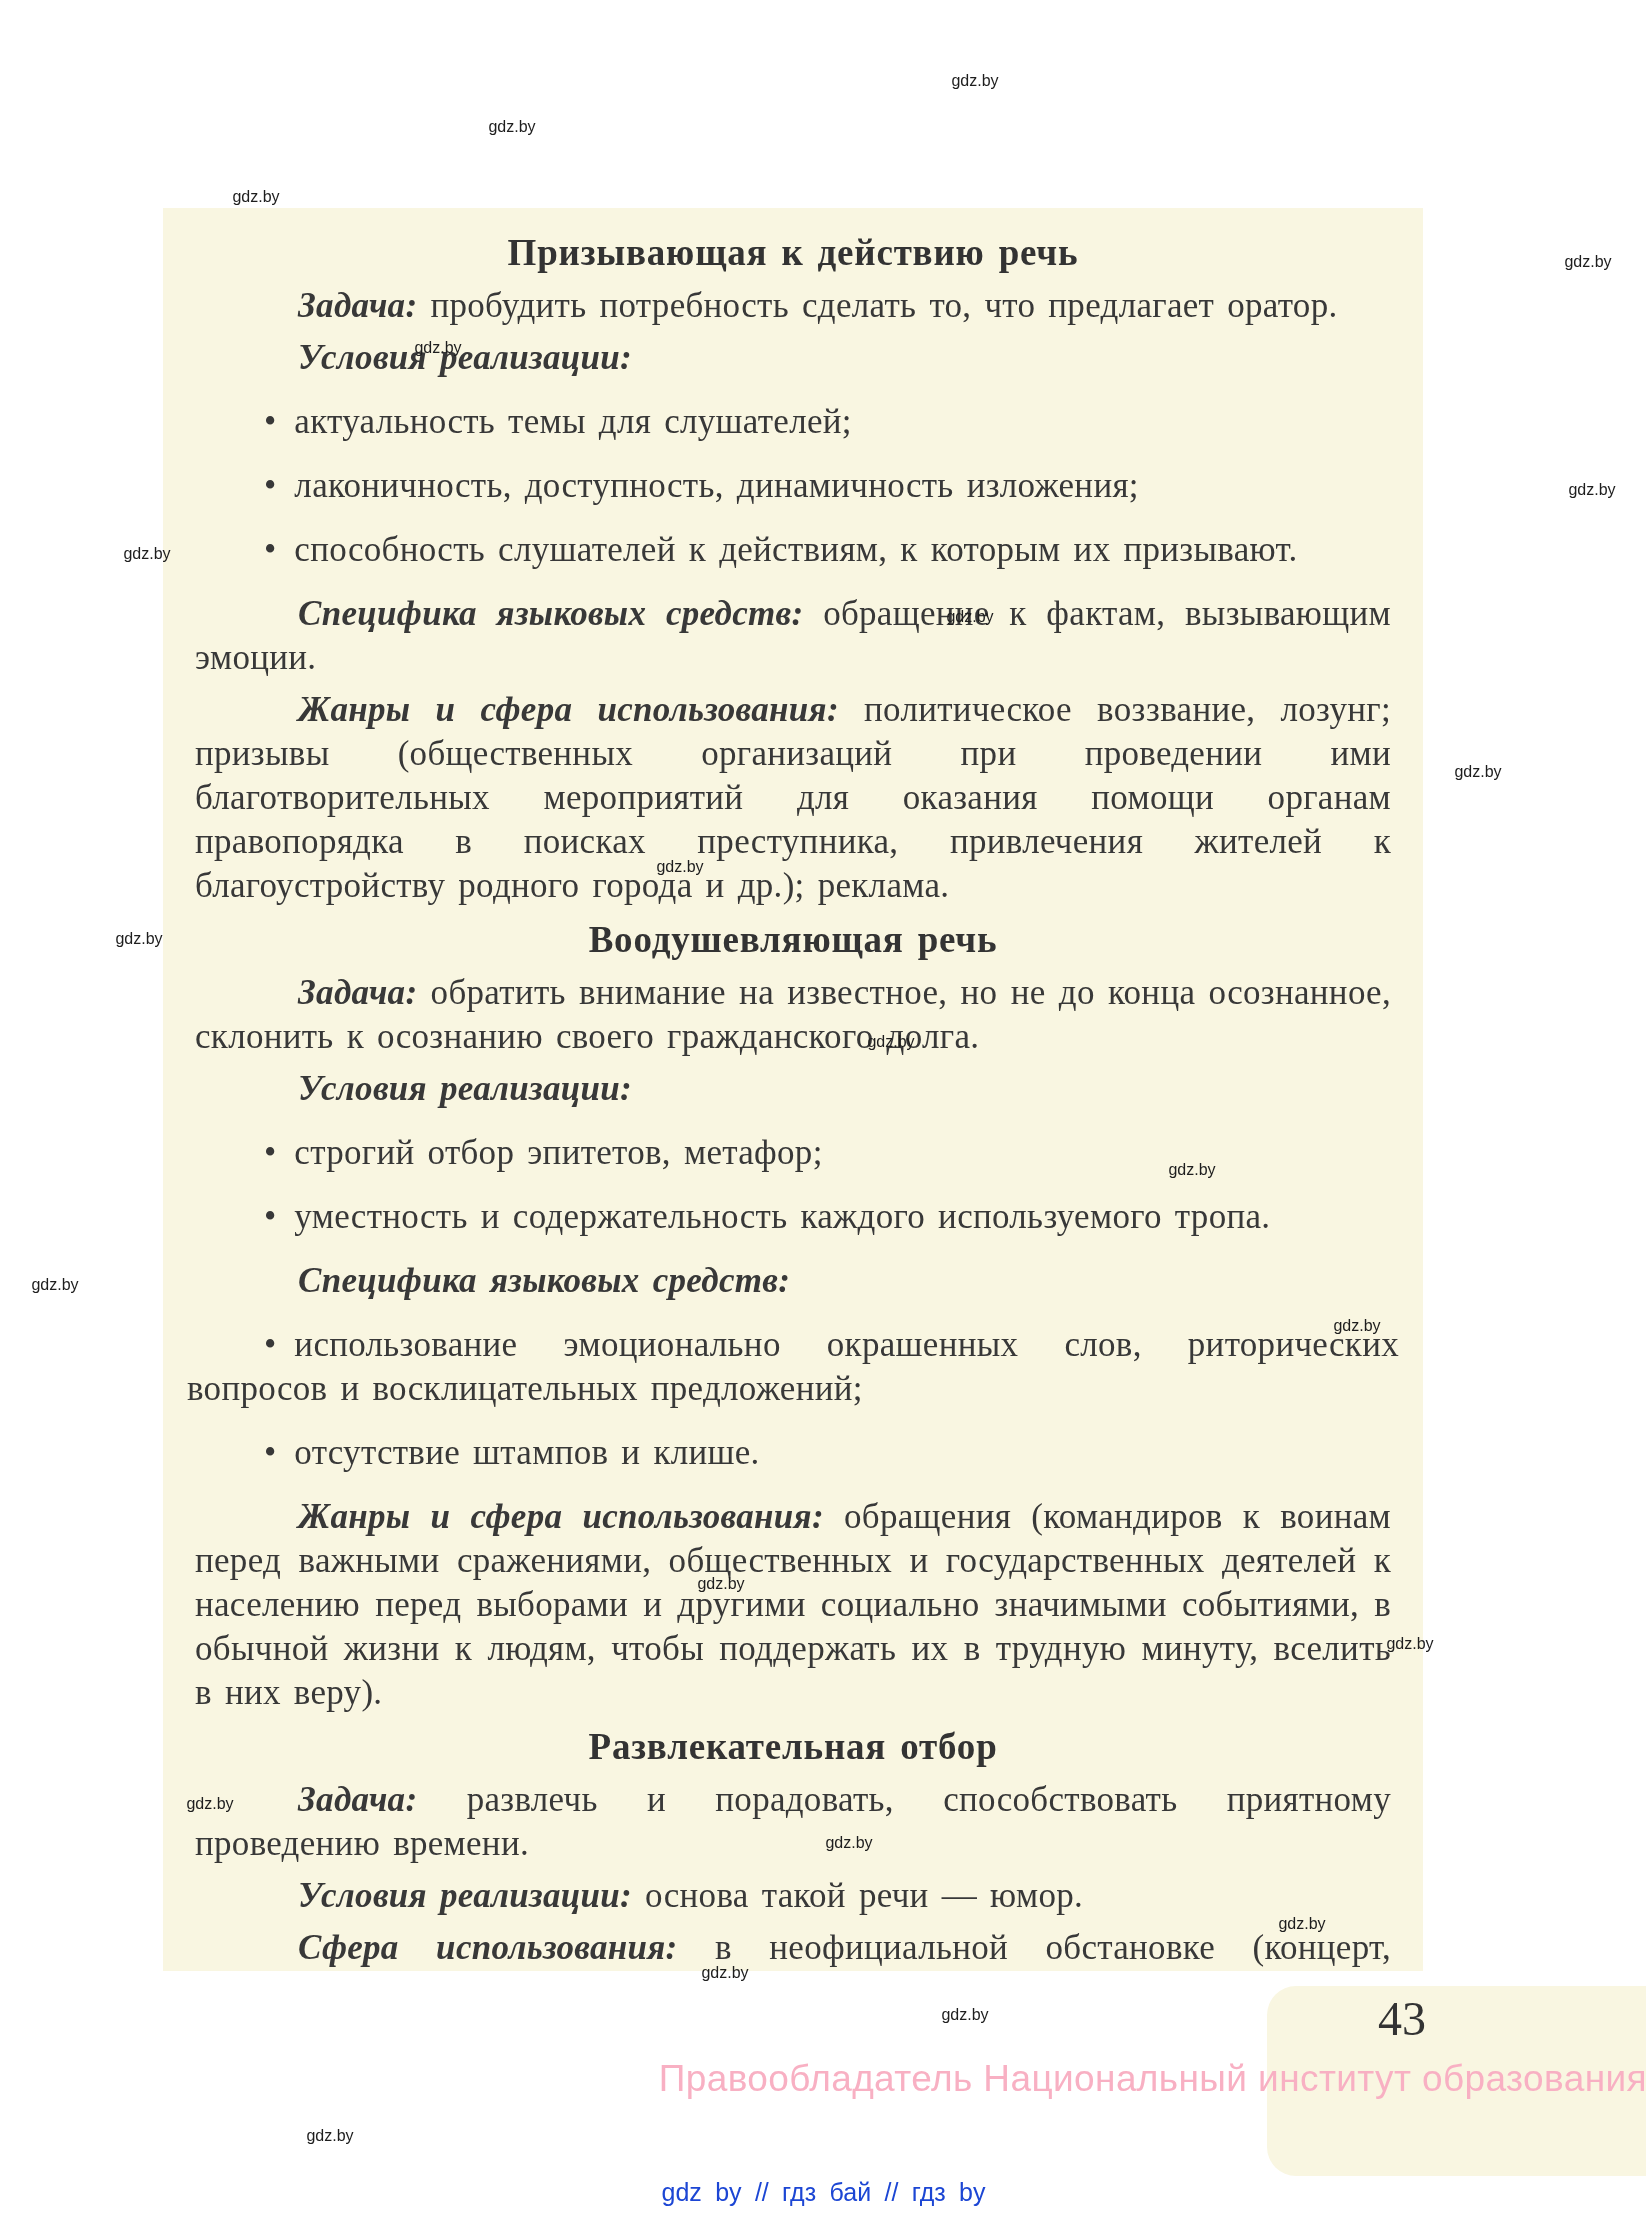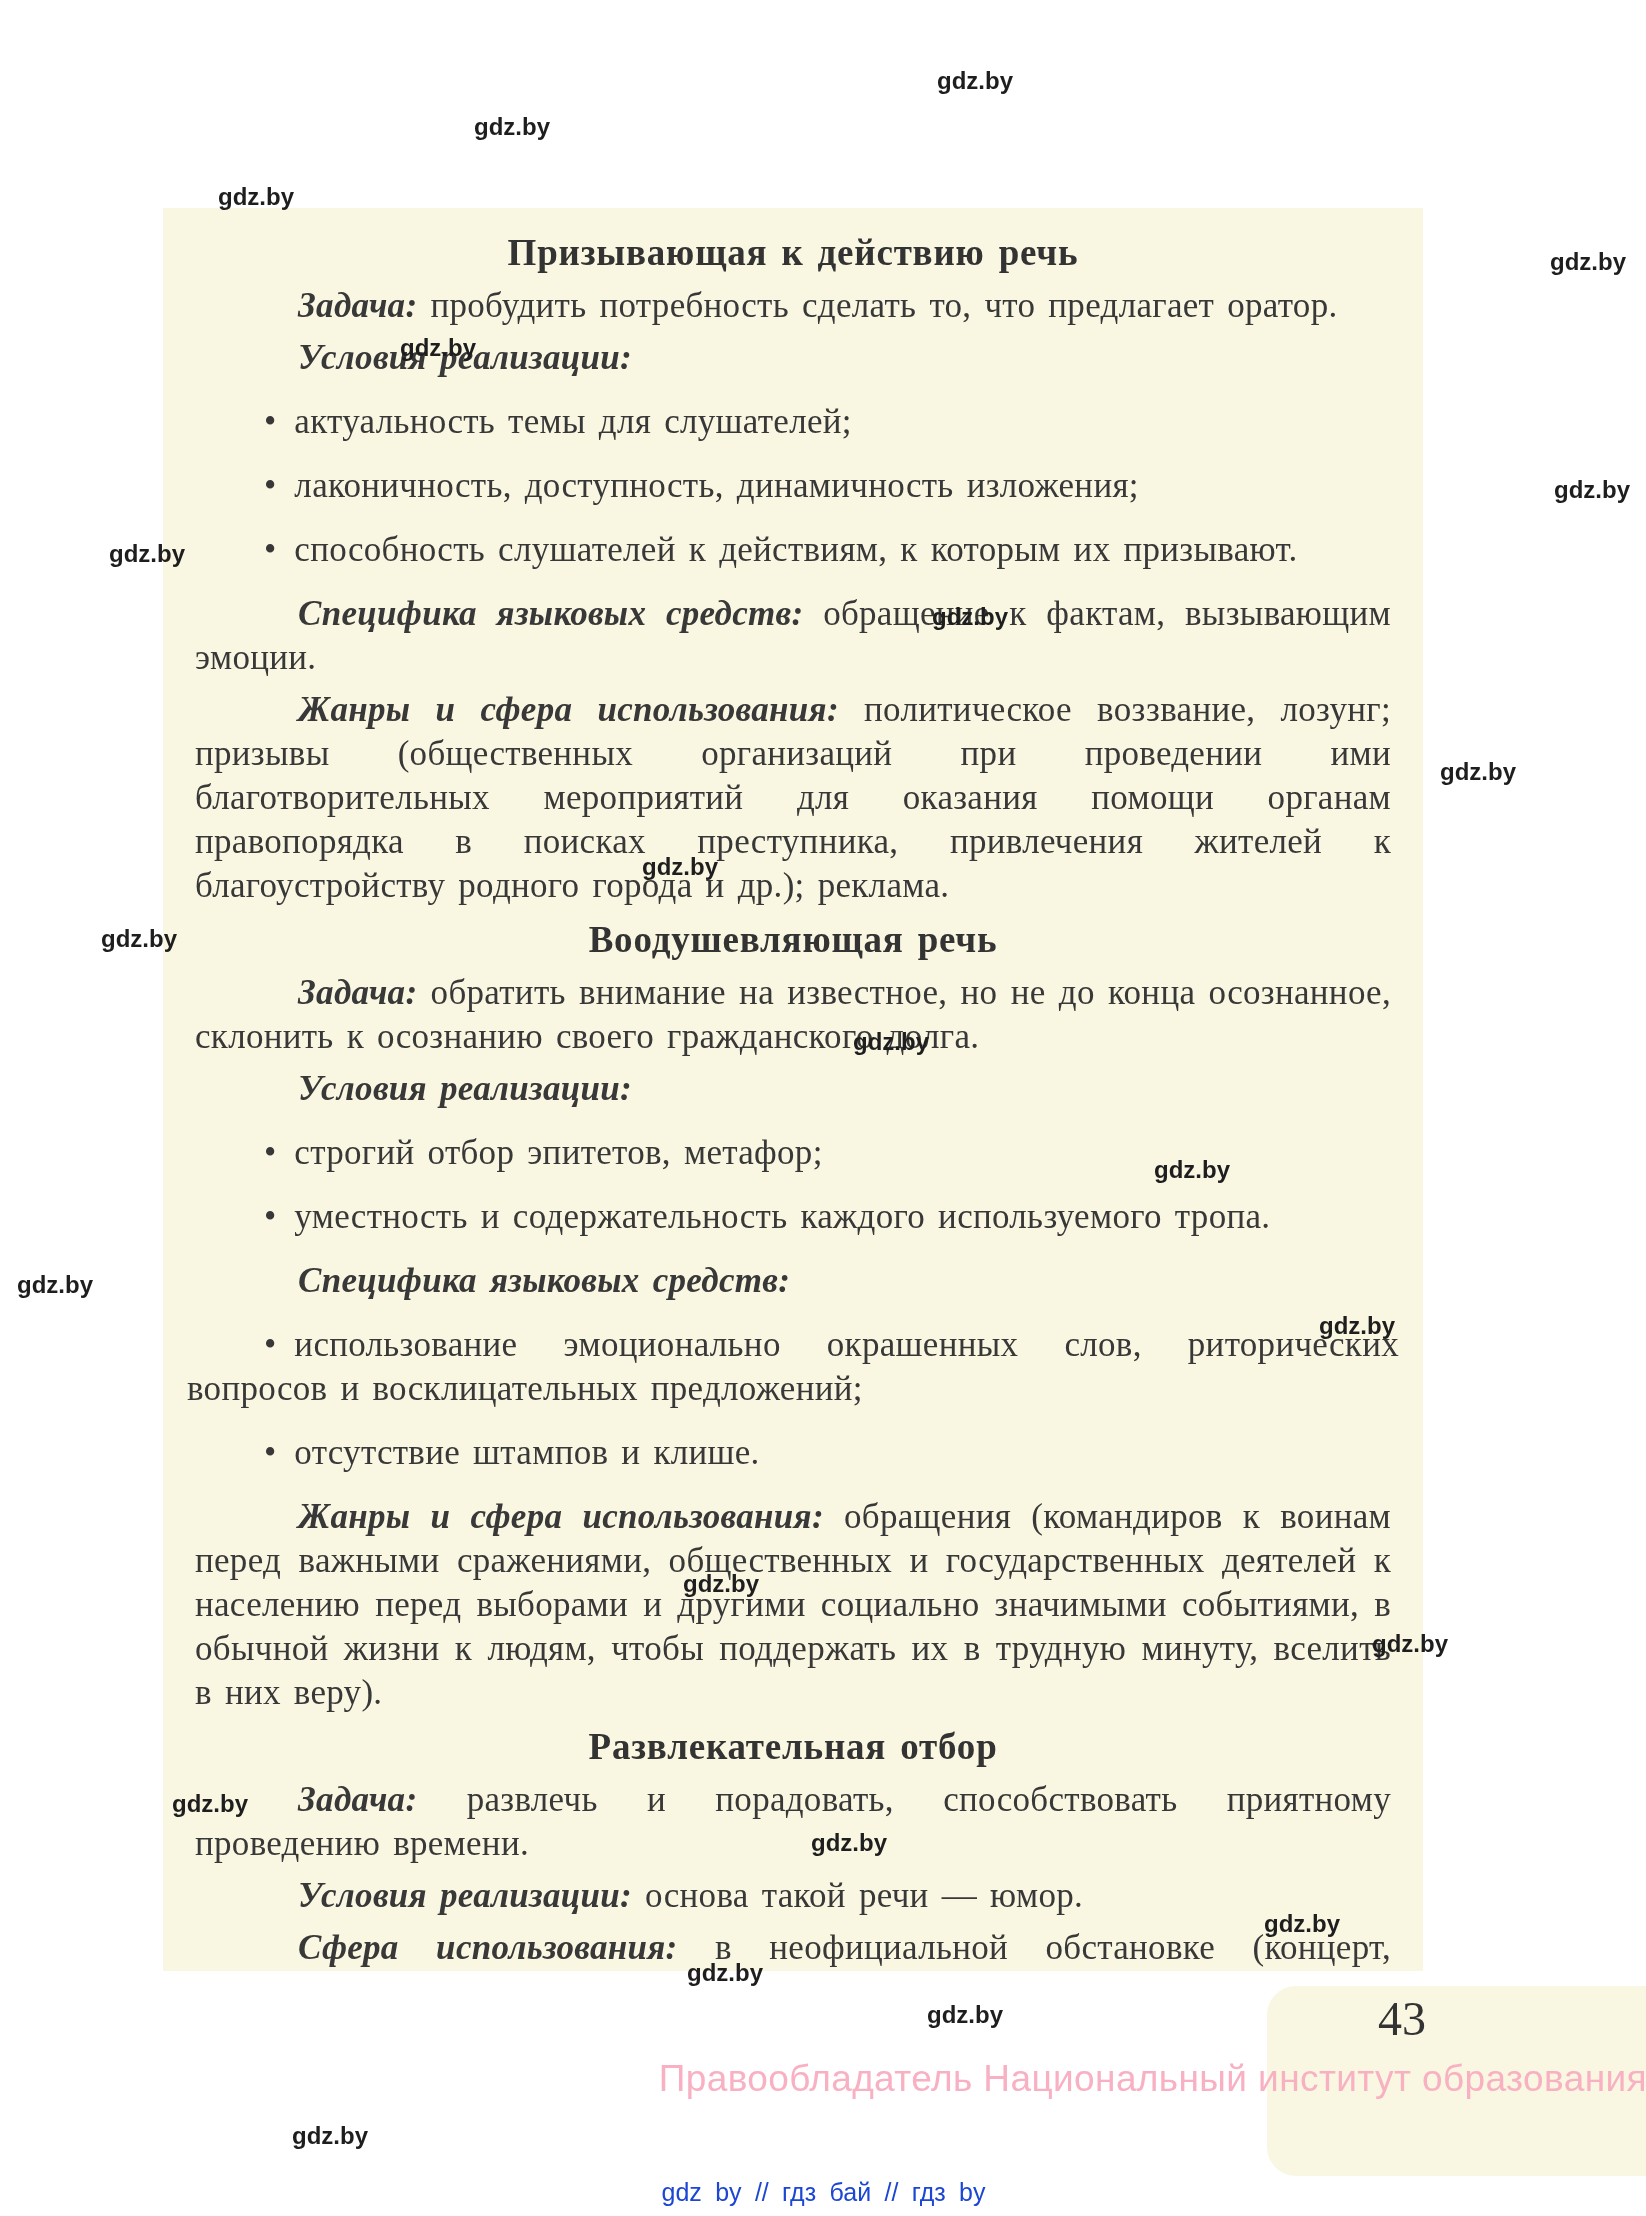--- a/index.html
+++ b/index.html
@@ -51,24 +51,23 @@
     text-align:justify;
   }
   .para.labeled{text-indent:103px;}
   .para.bullet{text-indent:77px;margin:20px 0;}
   .para .label{font-weight:bold;font-style:italic;}
   .para .dot{font-style:normal;}
   .wm{
     position:absolute;
     transform:translate(-50%,-50%);
     font-family:"Liberation Sans", sans-serif;
-    font-size:24px;line-height:24px;
+    font-size:16px;line-height:24px;
     color:var(--watermark-dark);
     white-space:nowrap;
-    font-weight:bold;
   }
   .page-number-box{
     position:absolute;left:1267px;top:1986px;
     width:380px;height:190px;
     background:var(--panel-bg);
     border-radius:29px 0 0 29px;
   }
   .page-number{
     position:absolute;left:111px;top:4.8px;
     font-family:"Liberation Serif", serif;

